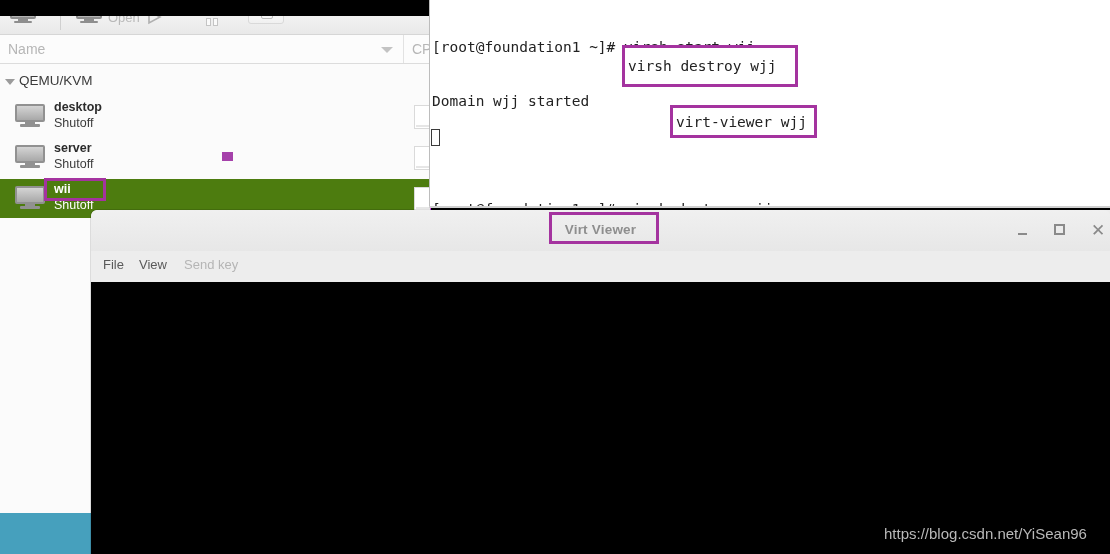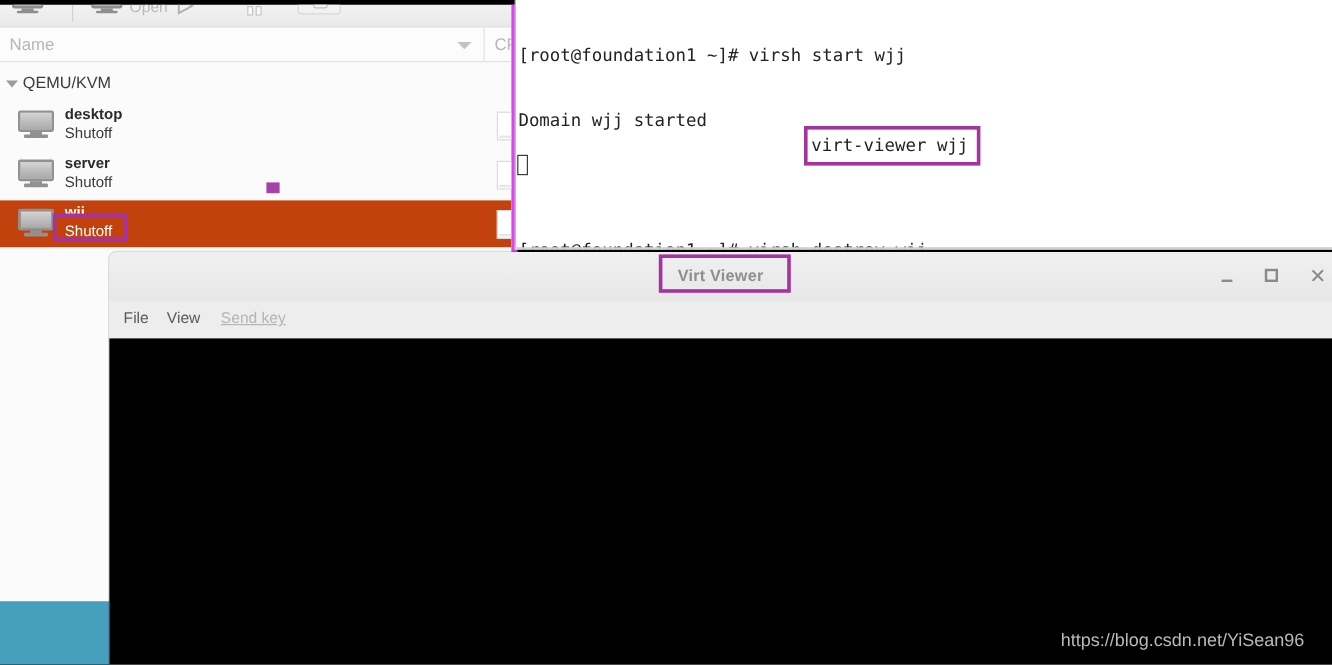--- a/index.html
+++ b/index.html
@@ -16,23 +16,23 @@
     position: absolute; left: 0; top: 0; width: 1110px; height: 554px;
     background: #000000;
   }
   .desktop-teal {
     position: absolute; left: 0; top: 497px; width: 91px; height: 57px;
     background: #46a0bd;
   }
 
   
   .vmm {
-    position: absolute; left: 0; top: 4px; width: 431px; height: 497px;
+    position: absolute; left: 0; top: 16px; width: 431px; height: 497px;
     background: #fbfbfb;
-    border-right: 5px solid #d946ef;
+    border-right: 1px solid #d946ef;
     box-sizing: border-box;
     overflow: hidden;
   }
   .vmm-toolbar {
     position: absolute; left: 0; top: 0; width: 431px; height: 19px;
     background: linear-gradient(#f2f2f2, #e9e9e9);
     border-bottom: 1px solid #d6d6d6;
     box-sizing: border-box;
   }
   .tb-item { position: absolute; top: -12px; }
@@ -109,21 +109,21 @@
     border-right: 5px solid transparent;
     border-top: 6px solid #9b9b9b;
   }
   .tree-root-label {
     position: absolute; left: 19px; top: 1px; font-size: 13.5px; color: #3b3b3b;
   }
 
   .vm-row {
     position: absolute; left: 0; width: 431px; height: 39px;
   }
-  .vm-row.selected { background: #c2410c; }
+  .vm-row.selected { background: #4d7c0f; }
   .vm-row .vm-icon { position: absolute; left: 15px; top: 7px; width: 30px; height: 24px; }
   .vm-row .vm-icon .screen {
     position: absolute; left: 0; top: 0; width: 30px; height: 18px;
     border: 2px solid #919191; border-radius: 2px;
     background: linear-gradient(#d4d4d4, #a8a8a8);
     box-sizing: border-box;
   }
   .vm-row .vm-icon .stand { position: absolute; left: 10px; top: 18px; width: 10px; height: 3px; background: #919191; }
   .vm-row .vm-icon .base { position: absolute; left: 5px; top: 20px; width: 20px; height: 3px; background: #919191; border-radius: 1px; }
 
@@ -210,21 +210,21 @@
   .vv-menubar {
     position: absolute; left: 0; top: 41px; width: 1019px; height: 31px;
     background: #ededed;
   }
   .vv-menu-item {
     position: absolute; top: 6px; font-size: 13px; color: #5a5a5a; text-align: center;
   }
   .vv-menu-item.disabled { color: #b5b5b5; }
   .mi-file { left: 12px; }
   .mi-view { left: 48px; }
-  .mi-sendkey { left: 93px; text-decoration: underline; }
+  .mi-sendkey { left: 93px; }
   .mi-help { left: 172px; margin-top: 32px; }
 
   .vv-screen {
     position: absolute; left: 0; top: 72px; width: 1019px; height: 272px;
     background: #000000;
   }
 
   .watermark {
     position: absolute; left: 884px; top: 525px;
     font-size: 15px; color: #b9b9b9;
@@ -333,20 +333,23 @@
       <div class="term-blank"></div>
       <div class="term-line">[root@foundation1 ~]# virsh destroy wjj</div>
       
       
       
     </div>
   </div>
   <div class="cursor-box"></div>
   <div class="term-bottom-border"></div>
 
+  <div class="hl hl-destroy" style="display:flex;align-items:center;padding-left:3px;font-family:'DejaVu Sans Mono','Liberation Mono',monospace;font-size:14.5px;color:#222;">
+    <span>virsh destroy wjj</span>
+  </div>
   <div class="hl hl-viewer" style="display:flex;align-items:center;padding-left:3px;font-family:'DejaVu Sans Mono','Liberation Mono',monospace;font-size:14.5px;color:#222;">
     <span>virt-viewer wjj</span>
   </div>
 
   <div class="vv">
     <div class="vv-titlebar">
       <div class="vv-title">Virt Viewer</div>
     </div>
     <div class="vv-menubar">
       <div class="vv-menu-item mi-file">File</div>

